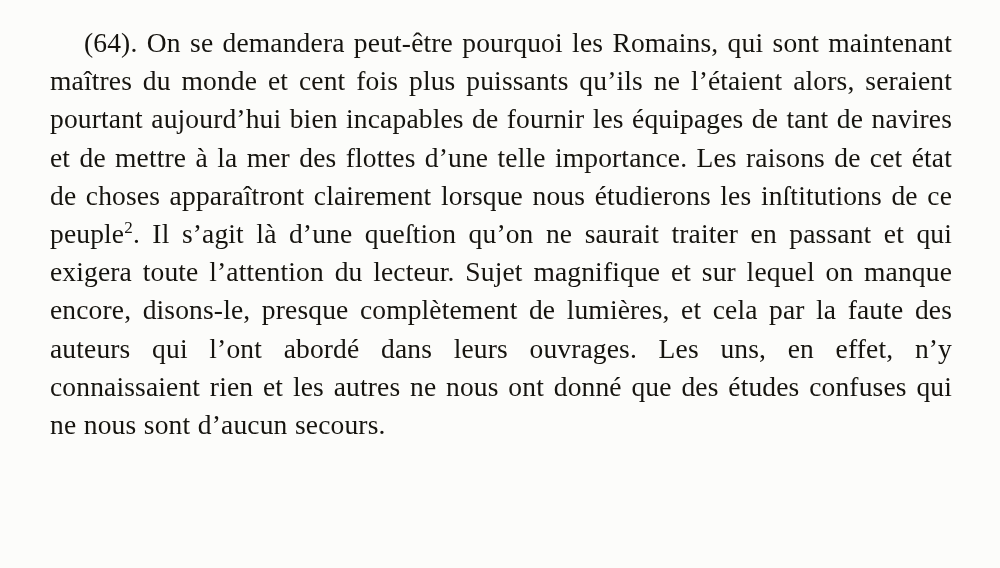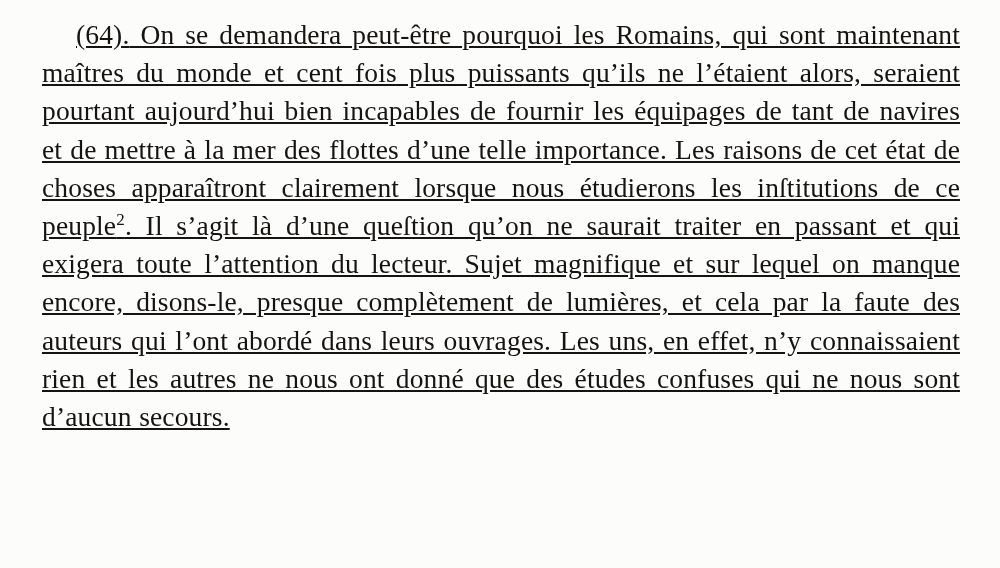--- a/index.html
+++ b/index.html
@@ -41,22 +41,21 @@
     width: 934px;
     color: #16140f;
     font-size: 27.5px;
     line-height: 38.2px;
     text-align: justify;
     text-justify: inter-word;
     letter-spacing: 0.15px;
     word-spacing: 0.5px;
   }
   .body-text p {
-    margin: 8px;
-    text-decoration: underline;
+    margin: 16px;
   }
   .indent {
     display: inline-block;
     width: 34px;
   }
   sup {
     font-size: 0.62em;
     vertical-align: super;
     line-height: 0;
   }

